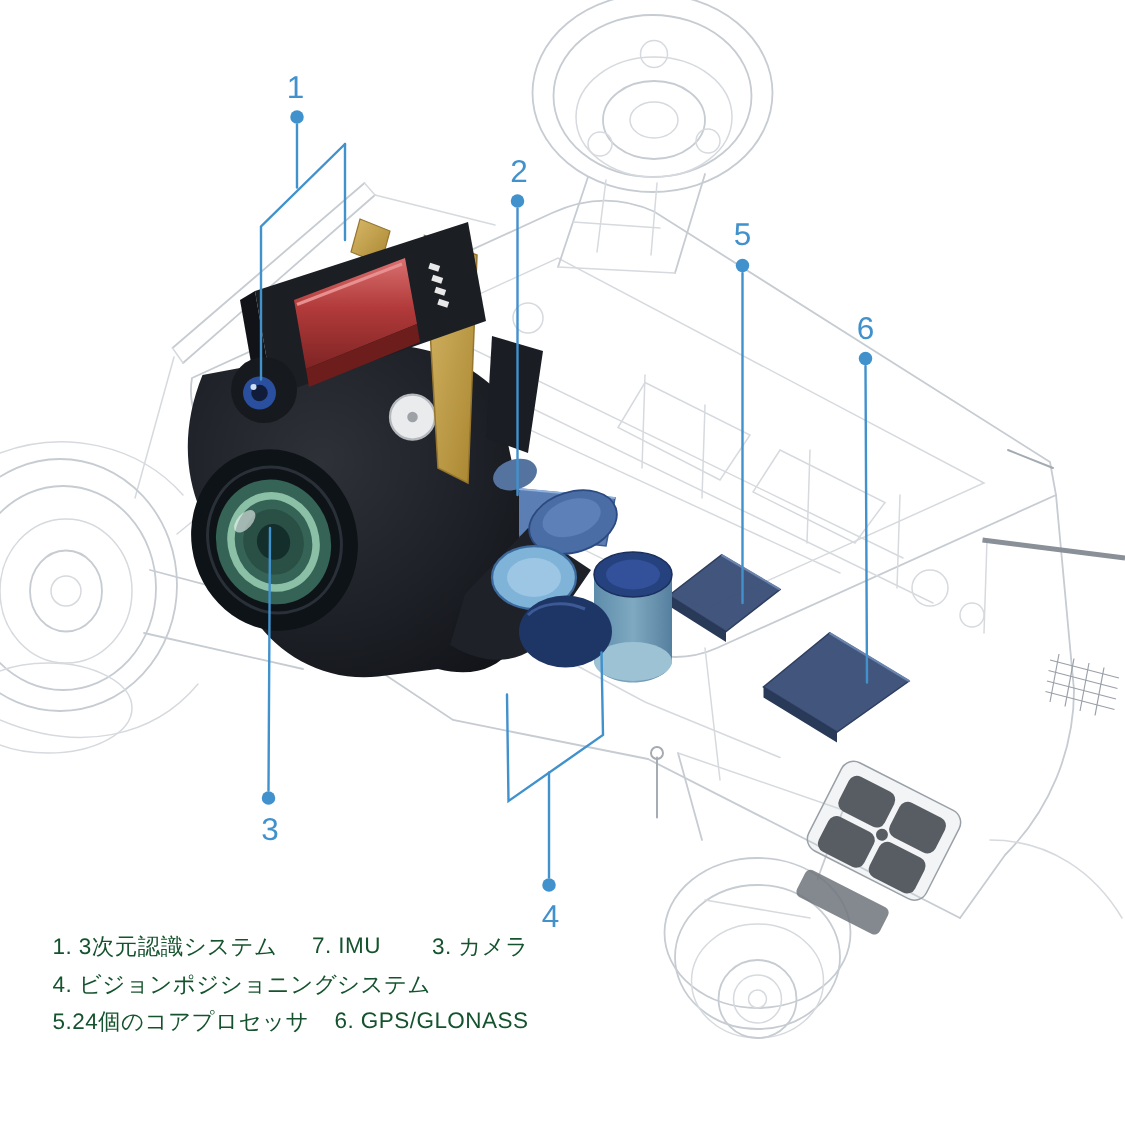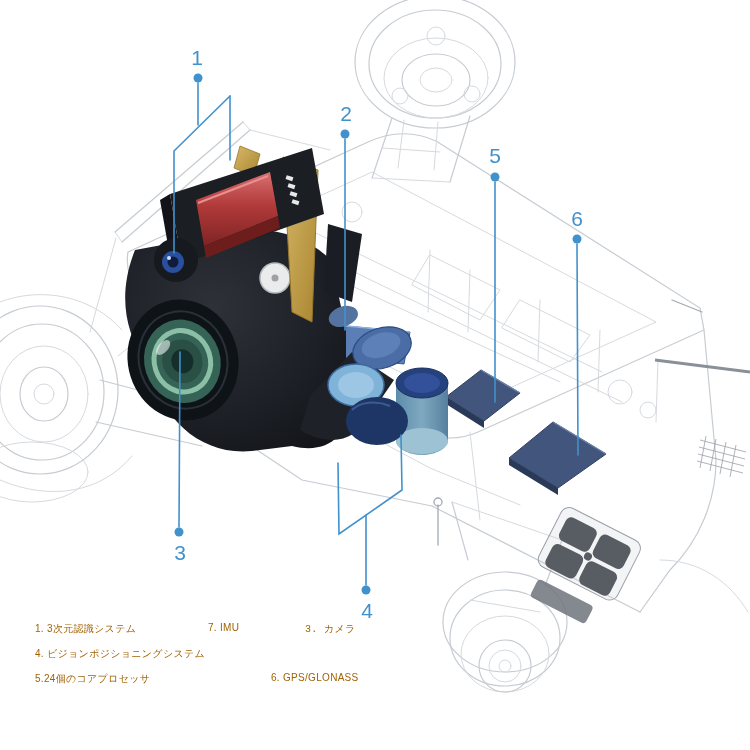--- a/index.html
+++ b/index.html
@@ -4,22 +4,22 @@
 <style>
   html,body{margin:0;padding:0;}
   body{
     width:750px;height:750px;position:relative;overflow:hidden;
     background:#ffffff;
     font-family:"Liberation Sans","DejaVu Sans",sans-serif;
   }
   #stage{position:absolute;left:0;top:0;width:750px;height:750px;}
   .legend-item{
     position:absolute;
-    font-size:10px;
-    color:#a16207;
+    font-size:15px;
+    color:#14532d;
     letter-spacing:0.3px;
     white-space:nowrap;
   }
   svg text.callout-num{
     font-family:"Liberation Sans","DejaVu Sans",sans-serif;
     font-size:21px;
     fill:#4191cd;
     text-anchor:middle;
   }
   .w1{stroke:#c6ccd2;stroke-width:1.2;fill:none;stroke-linecap:round;}
@@ -278,18 +278,18 @@
     <text class="callout-num" x="577" y="226">6</text>
     <circle class="callout-dot" cx="577" cy="239" r="4.5"></circle>
     <path class="callout-line" d="M577,244 L578,455"></path>
   </g>
 </svg>
 
 
 <div>
   <span class="legend-item" style="left:35px;top:622px;">1. 3次元認識システム</span>
   <span class="legend-item" style="left:208px;top:622px;">7. IMU</span>
-  <span class="legend-item" style="left:305px;top:622px;font-family:Liberation Mono, monospace;">3. カメラ</span>
+  <span class="legend-item" style="left:288px;top:622px;">3. カメラ</span>
   <span class="legend-item" style="left:35px;top:647px;text-align:center;">4. ビジョンポジショニングシステム</span>
   <span class="legend-item" style="left:35px;top:672px;">5.24個のコアプロセッサ</span>
-  <span class="legend-item" style="left:223px;top:672px;margin-left:48px;">6. GPS/GLONASS</span>
+  <span class="legend-item" style="left:223px;top:672px;">6. GPS/GLONASS</span>
 </div>
 </div>
 
 </body></html>

